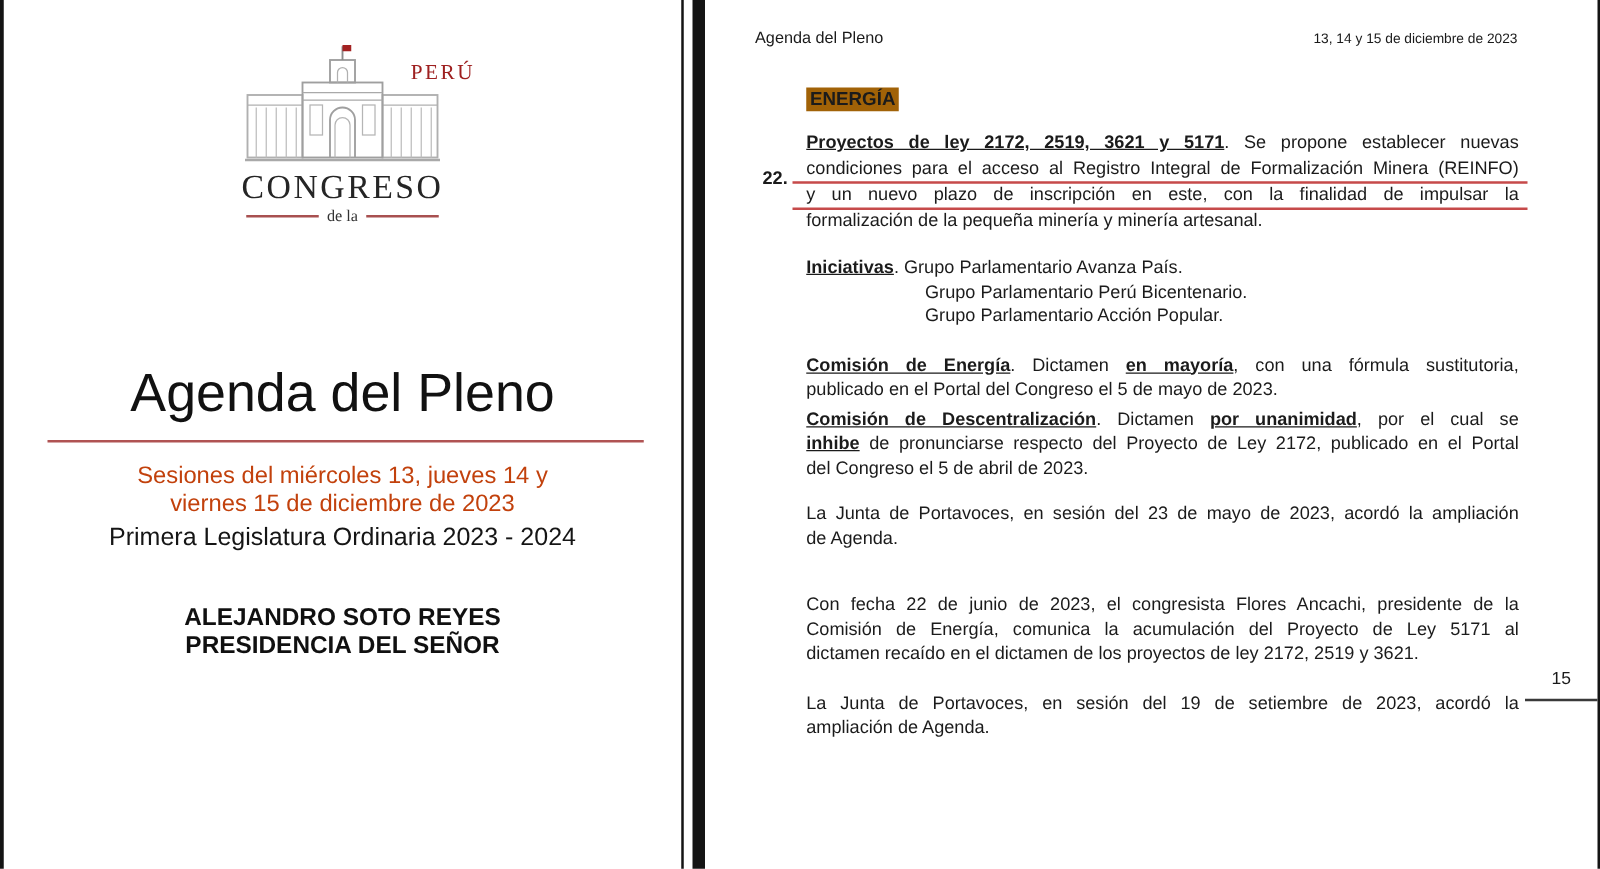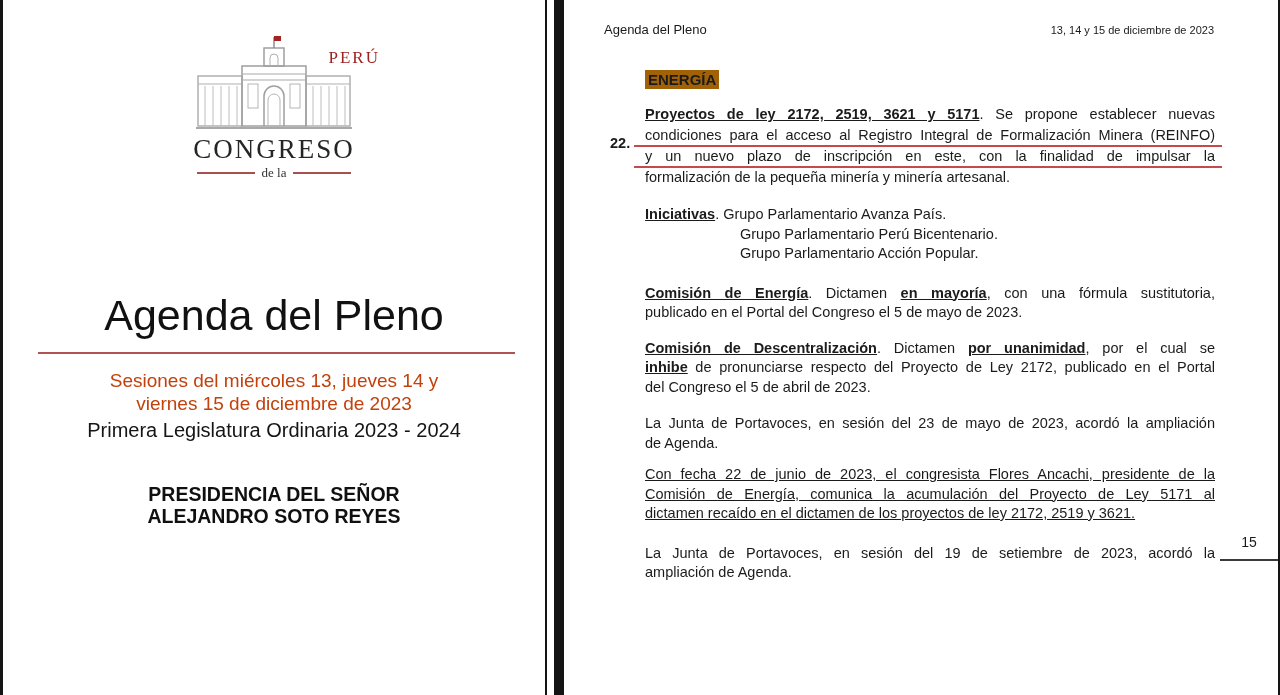--- a/index.html
+++ b/index.html
@@ -50,23 +50,23 @@
   .item-num { position:absolute; left:-35px; top:0; font-weight:bold;margin-top:29px; }
   .bu { font-weight:bold; text-decoration:underline; }
   .ln { position:relative; }
   .jl { text-align:justify; text-align-last:justify; }
   .red-underline { position:absolute; left:-11px; right:-7px; bottom:-1px; height:2px; background:#c64a4a; }
 
   .blk { line-height:19.5px; }
   .iniciativas { margin-top:17px; }
   .ind { padding-left:95px; }
   .com-energia { margin-top:20px; }
-  .com-desc { margin-top:16px; }
+  .com-desc { margin-top:4px; }
   .junta1 { margin-top:17px; }
-  .fecha { margin-top:12px;text-decoration:underline; }
+  .fecha { margin-top:34px; }
   .junta2 { margin-top:20px; }
 
   .page-num-box {
     position:absolute; top:534px; right:0; width:58px; text-align:center;
     font-size:14px; color:#1a1a1a; padding-bottom:9px; border-bottom:2px solid #3a3a3a;
   }
 </style>
 </head>
 <body>
 
@@ -123,22 +123,22 @@
   <div class="cover-rule"></div>
 
   <div class="cover-sessions">
     <div>Sesiones del miércoles 13, jueves 14 y</div>
     <div>viernes 15 de diciembre de 2023</div>
   </div>
 
   <div class="cover-legislature">Primera Legislatura Ordinaria 2023 - 2024</div>
 
   <div class="cover-presidency">
+    <div>ALEJANDRO SOTO REYES</div>
     <div>PRESIDENCIA DEL SEÑOR</div>
-    <div>ALEJANDRO SOTO REYES</div>
   </div>
 </div>
 
 <div class="mid-divider"></div>
 
 <div class="page rp">
 
   <div class="rp-header">
     <span class="hl">Agenda del Pleno</span>
     <span class="hr">13, 14 y 15 de diciembre de 2023</span>

